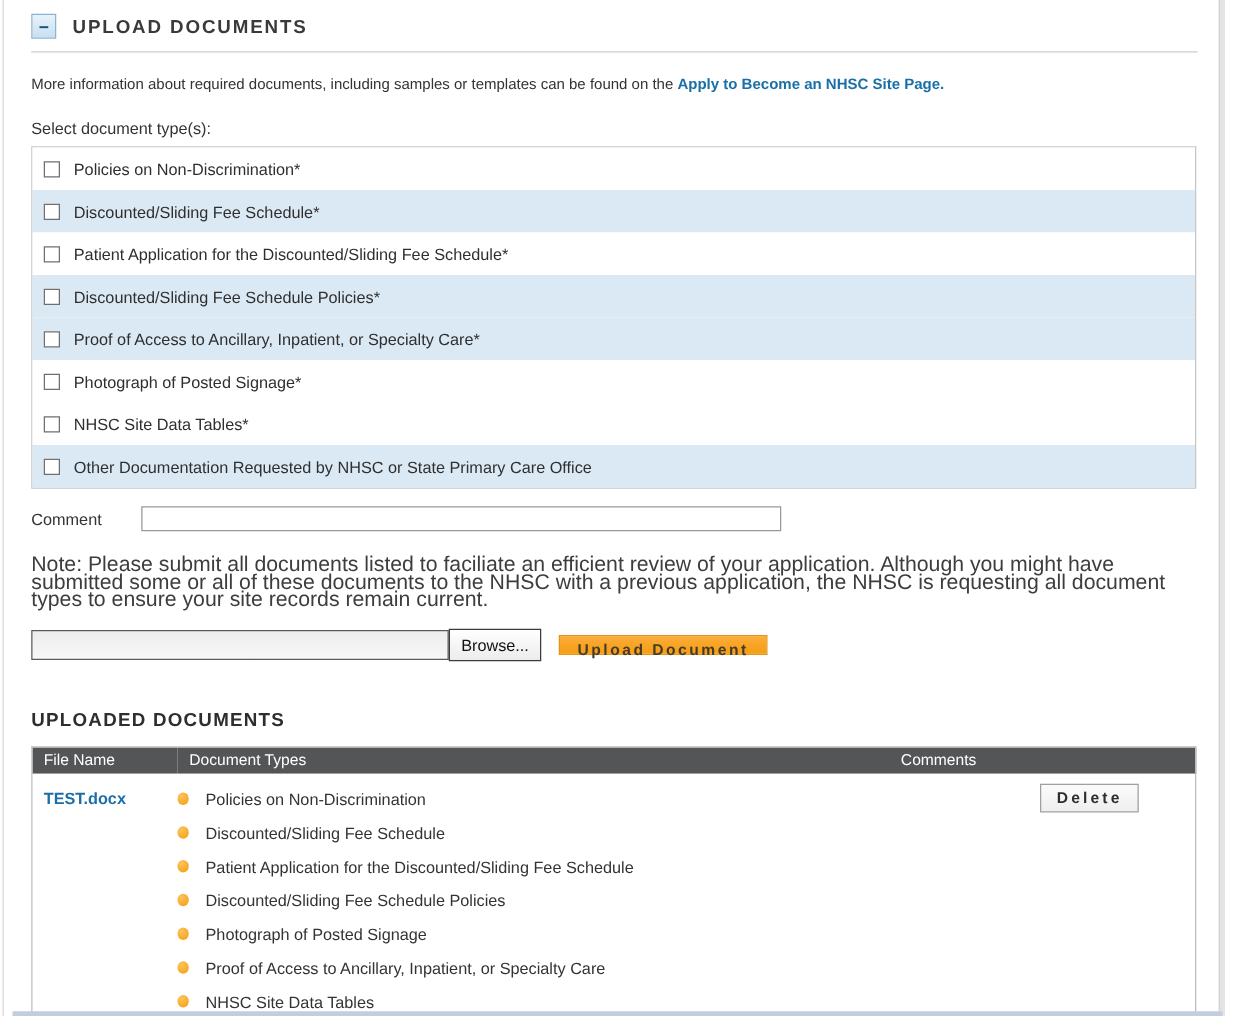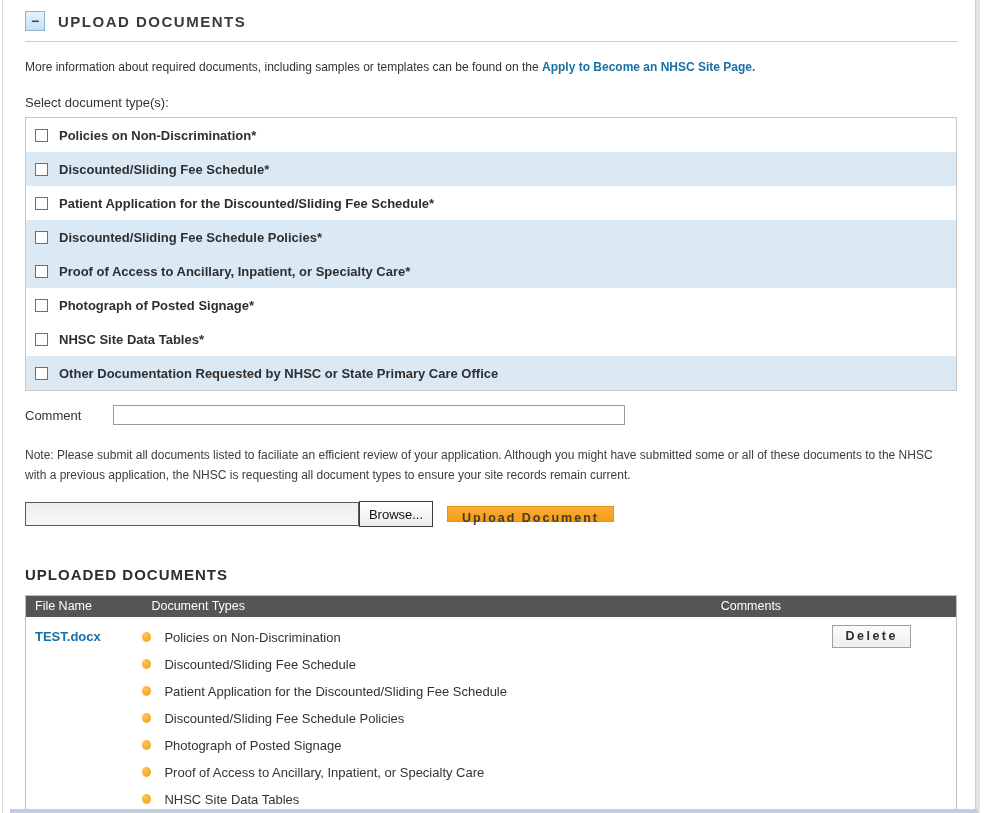--- a/index.html
+++ b/index.html
@@ -20,32 +20,32 @@
   .sec-title { font-size:15px; font-weight:bold; letter-spacing:1.5px; color:#3a3a3a; }
   .rule { border:none; border-top:1px solid #cccccc; margin-top:10px; }
 
   .intro { margin-top:18px; font-size:12px; color:#333; }
   .intro a { color:#1a6fa7; font-weight:bold; text-decoration:none; cursor:pointer; }
   .intro .link-period { color:#1a6fa7; font-weight:bold; }
 
   .select-label { margin-top:21px; font-size:13px; color:#333; }
 
   
-  .doc-type-list { margin-top:7px; width:932px; border:1px solid #c6c6c6; background:#fff;font-weight:bold; }
+  .doc-type-list { margin-top:7px; width:932px; border:1px solid #c6c6c6; background:#fff; }
   .doc-row { display:flex; align-items:center; height:34px; padding-left:9px; background:#ffffff; }
   .doc-row.alt { background:#dbe9f5;align-items:center; }
   .cb { width:13px; height:13px; border:1px solid #6f6f6f; background:#fff; display:inline-block; flex:0 0 13px; cursor:pointer; }
   .doc-label { margin-left:11px; font-size:13px; color:#2f2f2f; }
 
   
   .comment-row { margin-top:14px; display:flex; align-items:center; }
   .comment-label { font-size:13px; width:88px; color:#333; }
   .comment-input { width:512px; height:20px; border:1px solid #999; background:#fff; font:12px "Liberation Sans",sans-serif; padding:0 4px; }
 
-  .note { margin-top:20px; font-size:12px; line-height:20px; color:#3d3d3d; width:930px; }
+  .note { margin-top:20px; font-size:17px; line-height:14px; color:#3d3d3d; width:930px; }
 
   
   .upload-row { margin-top:16px; display:flex; align-items:center; }
   .file-text { width:334px; height:24px; border:1px solid #5a5a5a; background:linear-gradient(180deg,#ededed,#f7f7f7); font:12px "Liberation Sans",sans-serif; padding:0 4px; }
   .browse-btn { height:26px; width:74px; margin-left:0; border:1px solid #3c3c3c;
     background:linear-gradient(180deg,#ffffff,#ececec); font:13px "Liberation Sans",sans-serif; color:#111; cursor:pointer; }
   .upload-btn { height:16px; margin-left:14px; padding:4px 14px; border:1px solid #e59312;
     background:linear-gradient(180deg,#fbad38,#f59d13); color:#453а2а;
     color:#463a28; font:bold 12.5px "Liberation Sans",sans-serif; letter-spacing:2px; cursor:pointer; }
 

